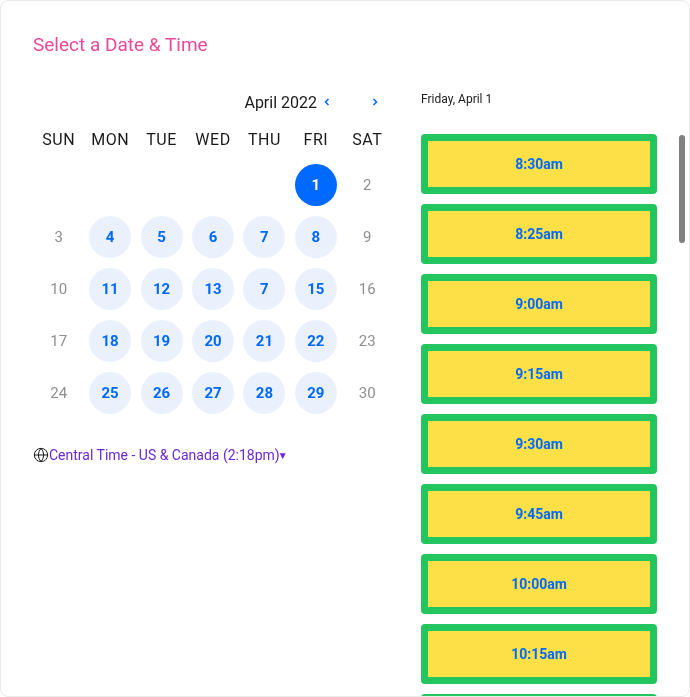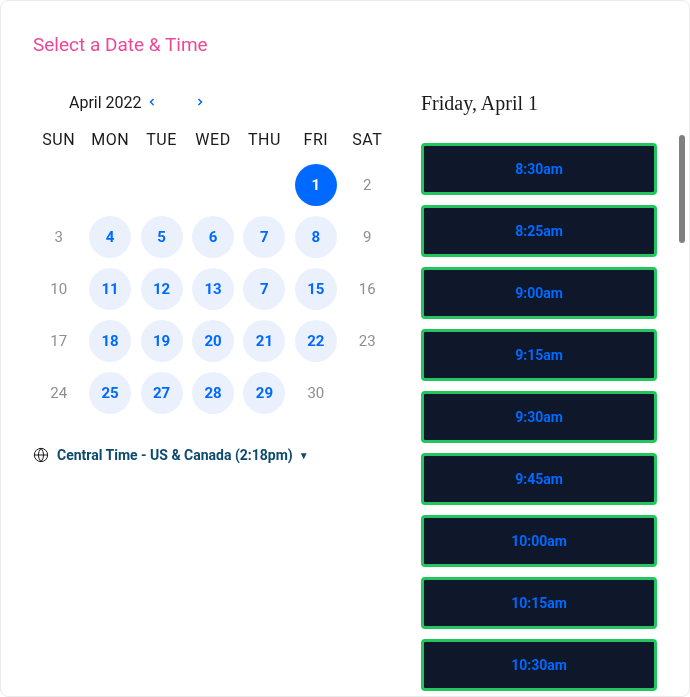--- a/index.html
+++ b/index.html
@@ -32,23 +32,22 @@
       flex: 1;
       min-height: 0;
     }
     .calendar-side {
       width: 360px;
       flex-shrink: 0;
     }
     .calendar-header {
       display: flex;
       align-items: center;
-      justify-content: flex-start;
+      justify-content: flex-end;
       margin-bottom: 18px;
-      margin-left: 36px;
     }
     .month-label {
       font-size: 16px;
       color: #1a1a1a;
     }
     .nav-buttons {
       display: flex;
       gap: 28px;
       padding-right: 8px;
     }
@@ -107,57 +106,55 @@
     }
     .day.selected {
       background: #0069ff;
       color: #fff;
       font-weight: 700;
       cursor: pointer;
     }
     .timezone {
       display: flex;
       align-items: center;
-      gap: 8px;
+      gap: 0;
       font-size: 14px;
-      color: #0c4a6e;
+      color: #6d28d9;
       margin-top: 28px;
       cursor: pointer;
       padding: 4px 0;
-      font-weight: bold;
     }
     .timezone svg.globe { width: 16px; height: 16px; }
     .timezone .dropdown-arrow {
       font-size: 10px;
       margin-left: -2px;
     }
     .time-side {
       flex: 1;
       display: flex;
       flex-direction: column;
       min-height: 0;
     }
     .selected-date {
-      font-size: 20px;
+      font-size: 12px;
       color: #1a1a1a;
       margin-bottom: 28px;
-      font-family: Liberation Serif, serif;
     }
     .time-slots {
       display: flex;
       flex-direction: column;
       gap: 10px;
       overflow-y: auto;
       padding-right: 4px;
       flex: 1;
     }
     .time-slot {
-      border: 3px solid #22c55e;
+      border: 7px solid #22c55e;
       border-radius: 4px;
-      background: #0f172a;
+      background: #fde047;
       color: #0069ff;
       font-weight: 700;
       font-size: 14px;
       padding: 15px 0;
       text-align: center;
       cursor: pointer;
     }
     .scrollbar-indicator {
       position: absolute;
       right: 4px;
@@ -276,20 +273,23 @@
           <div class="day-cell">
             <div class="day disabled">23</div>
           </div>
           <div class="day-cell">
             <div class="day disabled">24</div>
           </div>
           <div class="day-cell">
             <div class="day available">25</div>
           </div>
           <div class="day-cell">
+            <div class="day available">26</div>
+          </div>
+          <div class="day-cell">
             <div class="day available">27</div>
           </div>
           <div class="day-cell">
             <div class="day available">28</div>
           </div>
           <div class="day-cell">
             <div class="day available">29</div>
           </div>
           <div class="day-cell">
             <div class="day disabled">30</div>

